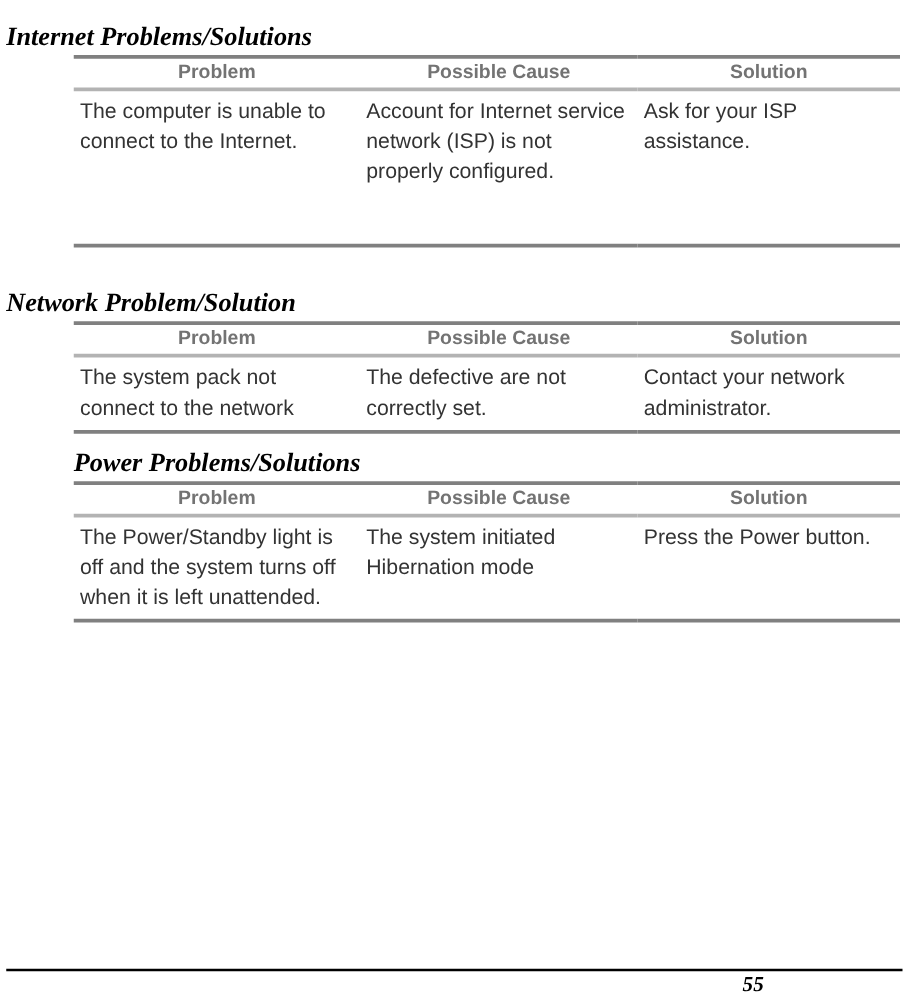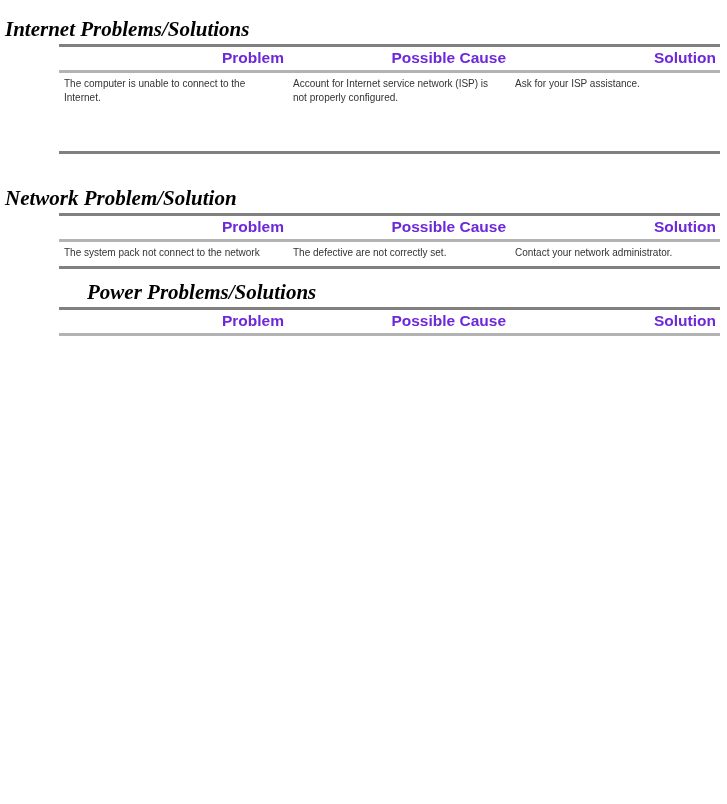--- a/index.html
+++ b/index.html
@@ -27,49 +27,49 @@
   .section-heading {
     font-family: "Liberation Serif", "DejaVu Serif", serif;
     font-weight: bold;
     font-style: italic;
     font-size: 21px;
     color: #000000;
     line-height: 1.05;
     white-space: nowrap;
   }
   .heading-flush { margin-left: 5px; }
-  .heading-indent { margin-left: 87px; }
+  .heading-indent { margin-left: 59px; }
 
   
   .tbl {
     border-collapse: collapse;
     table-layout: fixed;
     margin-left: 59px;
     width: 661px;
   }
   .tbl col.c1 { width: 229px; }
   .tbl col.c2 { width: 222px; }
   .tbl col.c3 { width: 210px; }
 
   .tbl thead th {
     font-family: "Liberation Sans", sans-serif;
     font-weight: bold;
     font-size: 15.5px;
-    color: #6d28d9;
-    text-align: right;
+    color: #737373;
+    text-align: center;
     padding: 2px 4px 3px 4px;
     border-top: 3px solid #808080;
     border-bottom: 3px solid #b3b3b3;
     vertical-align: bottom;
   }
 
   .tbl tbody td {
     font-family: "Liberation Sans", sans-serif;
     font-weight: normal;
-    font-size: 10px;
+    font-size: 17px;
     line-height: 1.42;
     color: #333333;
     text-align: left;
     vertical-align: top;
     padding: 4px 8px 5px 5px;
   }
   .tbl tbody tr + tr td {
     border-top: 1px solid #b3b3b3;
   }
   .tbl tbody tr:last-child td {
@@ -175,18 +175,27 @@
           <col class="c3">
         </colgroup>
       <thead>
         <tr>
           <th>Problem</th>
           <th>Possible Cause</th>
           <th>Solution</th>
         </tr>
       </thead>
       <tbody>
+        <tr>
+          <td>The Power/Standby light is off and the system turns off when it is left unattended.</td>
+          <td>The system initiated Hibernation mode</td>
+          <td>Press the Power button.</td>
+        </tr>
       </tbody>
     </table>
   </div>
 
+  <div class="footer">
+    <div class="footer-rule"></div>
+    <div class="footer-page">55</div>
+  </div>
 
 </div>
 
 </body></html>

